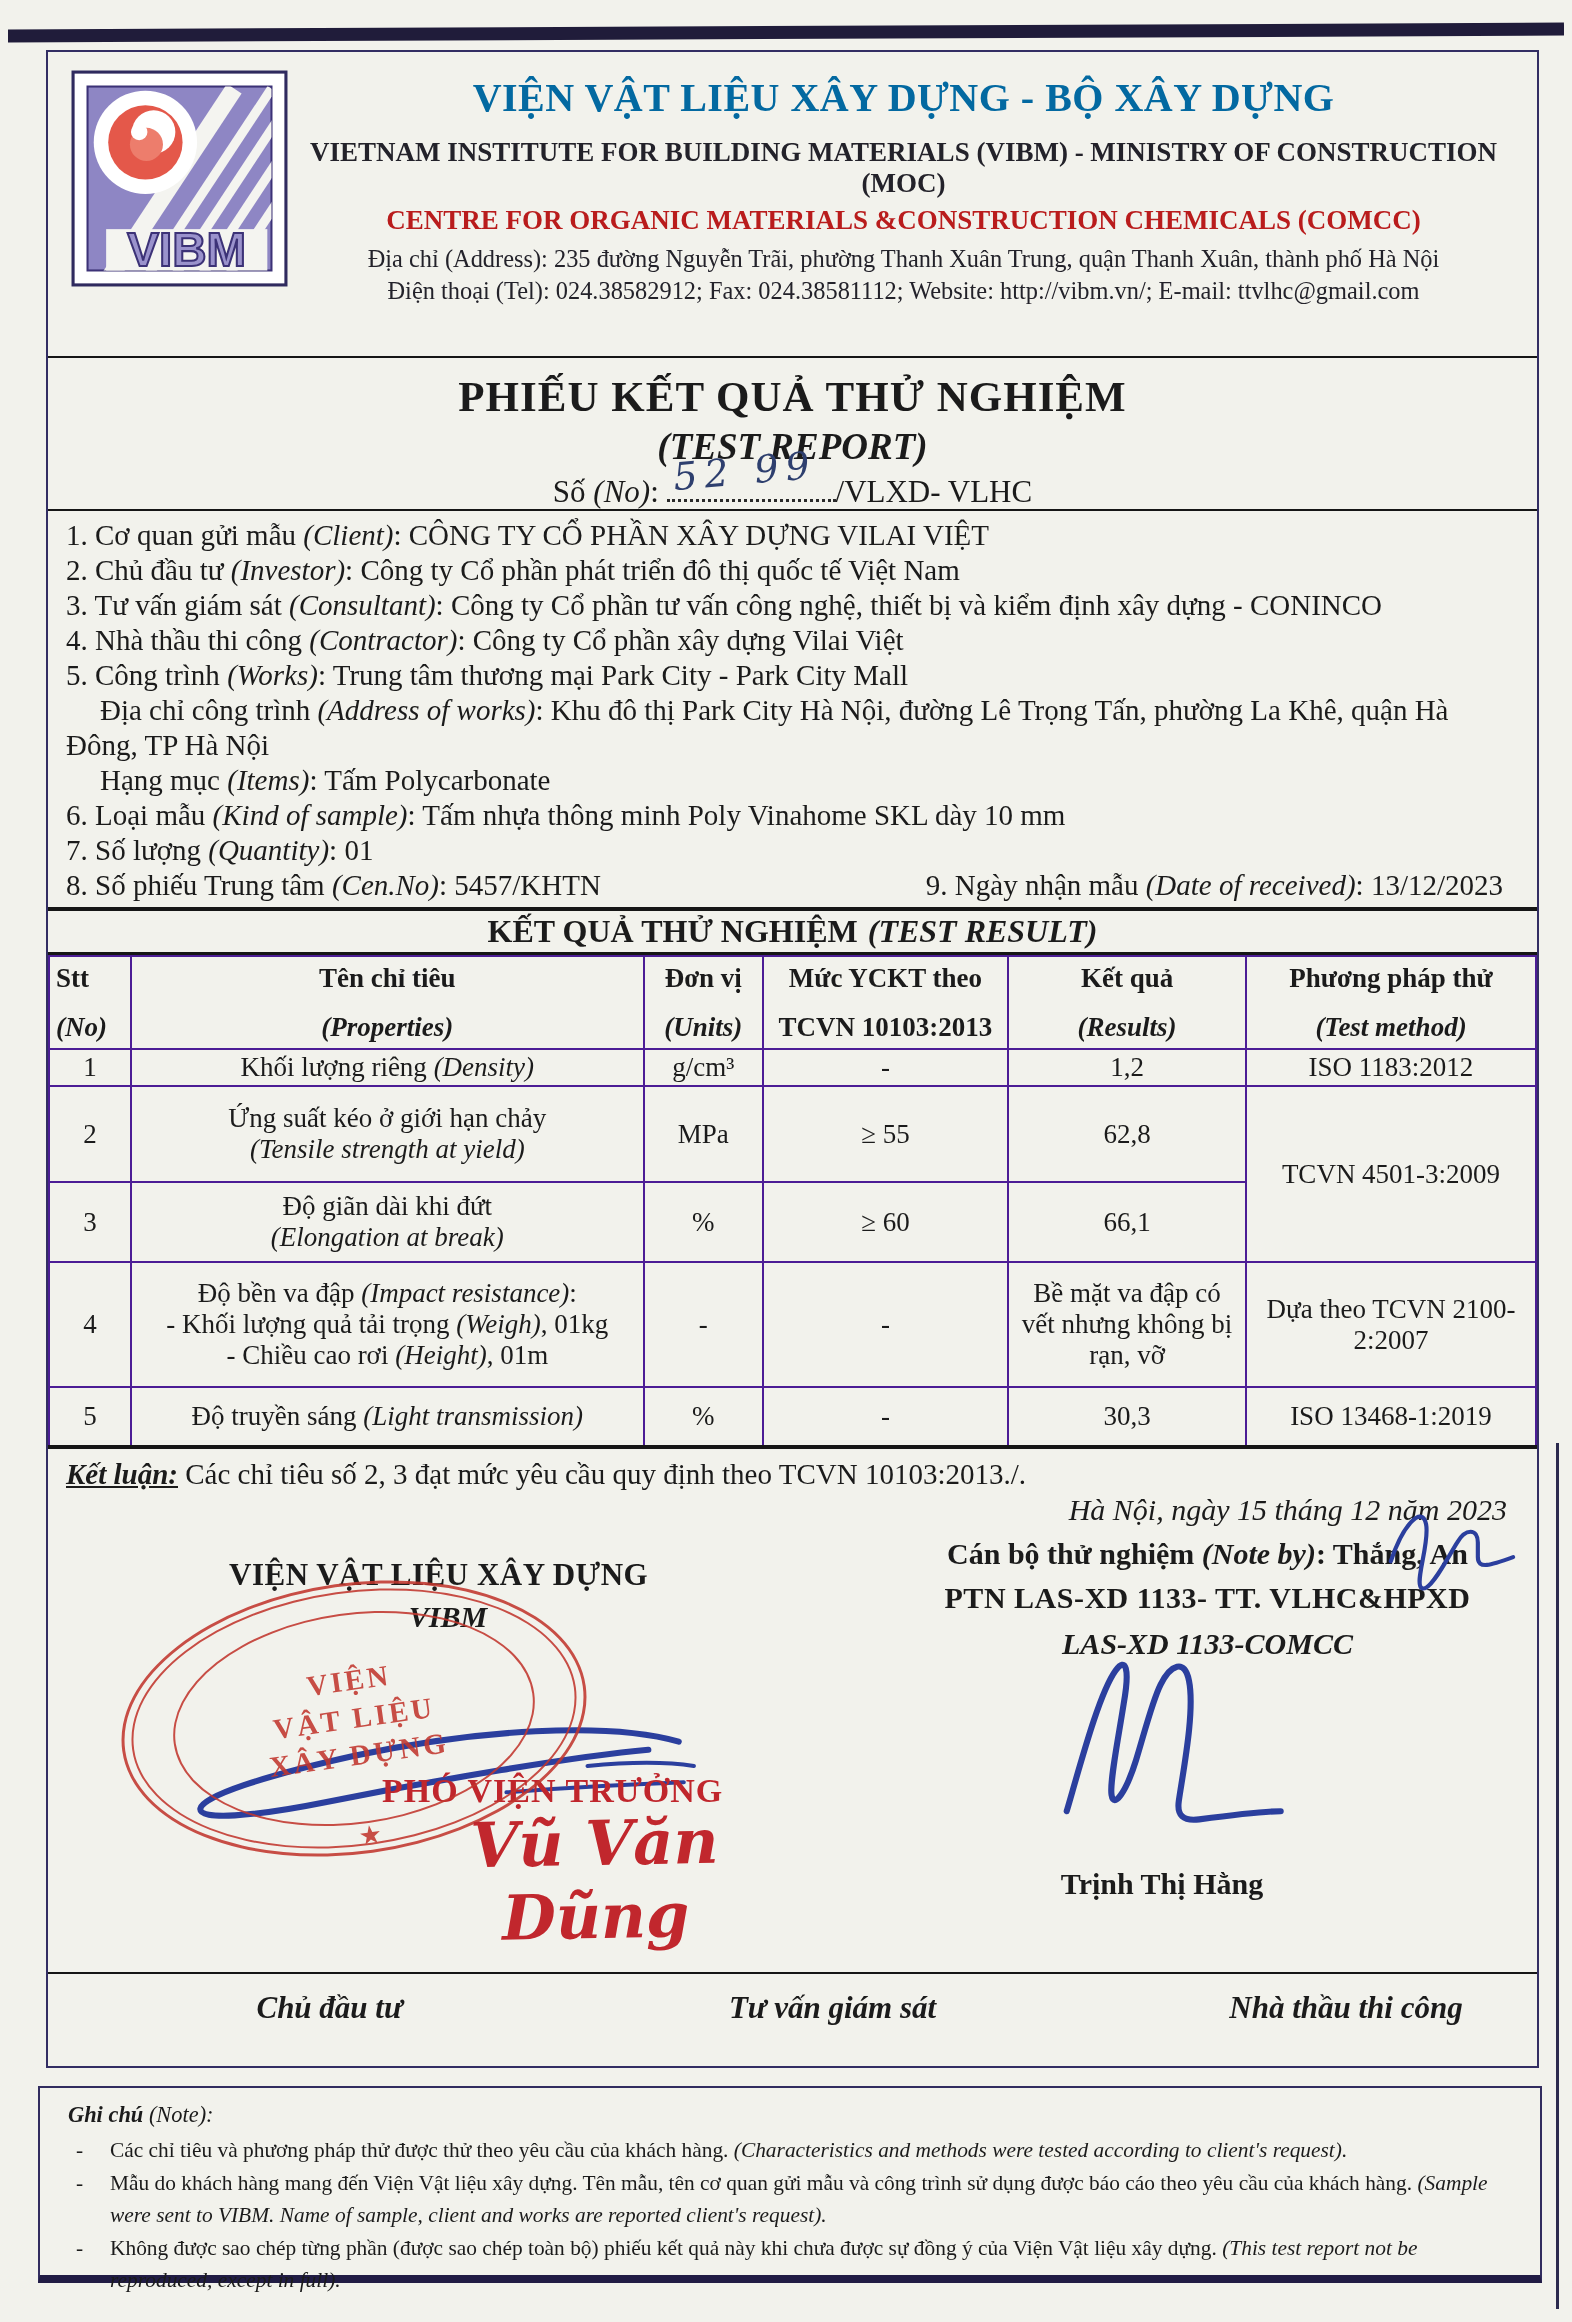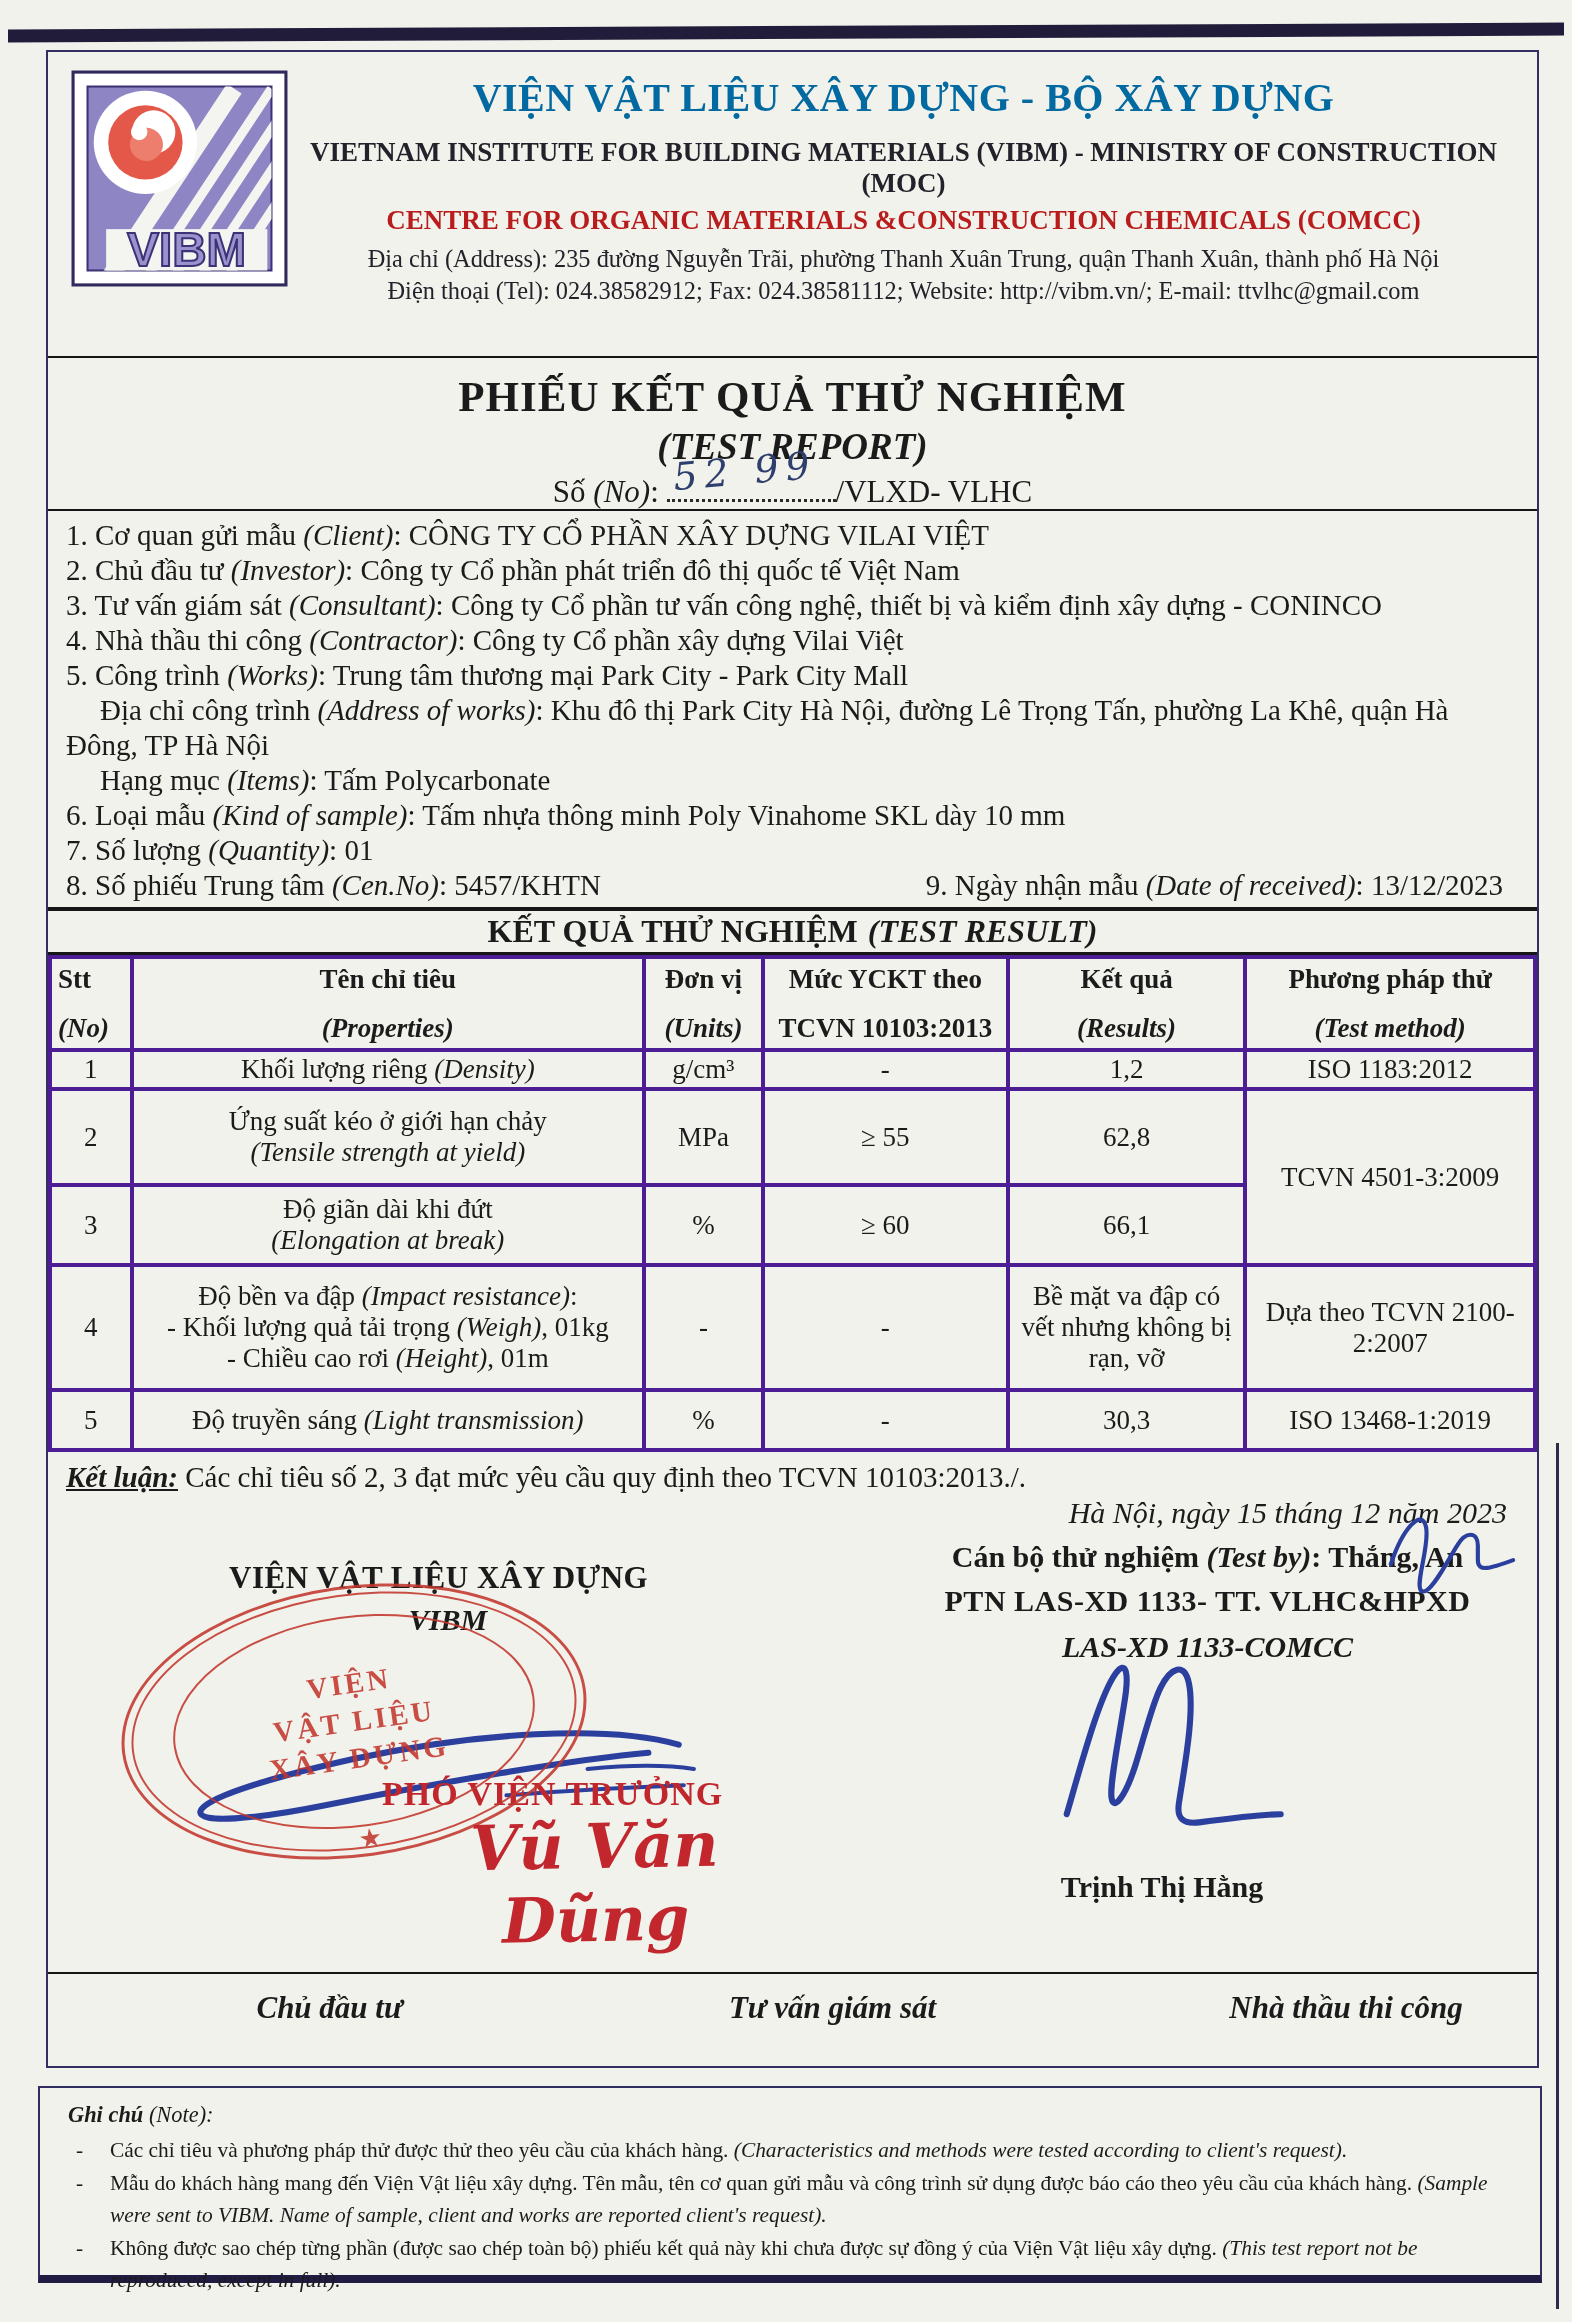--- a/index.html
+++ b/index.html
@@ -35,21 +35,21 @@
   .info-sec{padding:7px 16px 4px 18px;font-size:29px;line-height:35px;}
   .info-line{white-space:nowrap;}
   .cont{text-indent:34px;white-space:normal;}
   .row89{display:flex;justify-content:space-between;padding-right:18px;}
   .it{font-style:italic;}
 
   
   .result-title{border-top:4px solid #161616;border-bottom:3px solid #161616;height:48px;
                 display:flex;align-items:center;justify-content:center;font-size:32px;font-weight:bold;box-sizing:border-box;gap:10px;}
   table.results{width:100%;border-collapse:collapse;font-size:27px;table-layout:fixed;}
-  table.results td,table.results th{border:4px solid #4c1d95;vertical-align:middle;padding:2px 6px;box-sizing:border-box;}
+  table.results td,table.results th{border:2px solid #4c1d95;vertical-align:middle;padding:2px 6px;box-sizing:border-box;}
   table.results{border-bottom:4px solid #161616;}
   th.c-no,td.c-no{width:5.5%;}
   th.c-name,td.c-name{width:34.5%;text-align:left;padding-left:13px;}
   th.c-unit,td.c-unit{width:8%;}
   th.c-req,td.c-req{width:16.5%;}
   th.c-res,td.c-res{width:16%;}
   th.c-met,td.c-met{width:19.5%;}
   table.results td{text-align:center;}
   td.c-name{text-align:left;}
   tr.hrow{height:93px;}
@@ -271,21 +271,21 @@
       </table>
 
     <div class="conclusion">
       <span class="kl">Kết luận:</span><span> Các chỉ tiêu số 2, 3 đạt mức yêu cầu quy định theo TCVN 10103:2013./.</span>
     </div>
 
     <div class="signing">
       <div class="right-col">
         <div class="place-date">Hà Nội, ngày 15 tháng 12 năm 2023</div>
         <div class="test-by">
-          <span>Cán bộ thử nghiệm </span><span class="it">(Test by)</span><span>: Thắng, An</span>
+          <span>Cán bộ thử nghiệm </span><span class="it">(Note by)</span><span>: Thắng, An</span>
         </div>
         <div class="lab1">PTN LAS-XD 1133- TT. VLHC&amp;HPXD</div>
         <div class="lab2">LAS-XD 1133-COMCC</div>
       </div>
 
       <svg class="sig-squiggle" viewBox="0 0 150 110">
         <path class="sig-ink" stroke-width="4" d="M28,62 C40,26 58,8 62,26 C66,44 50,84 58,88 C66,92 82,60 92,44 C100,30 112,30 112,44 L112,58 C112,70 124,66 146,58"></path>
       </svg>
 
       <div class="org-left">VIỆN VẬT LIỆU XÂY DỰNG</div>

